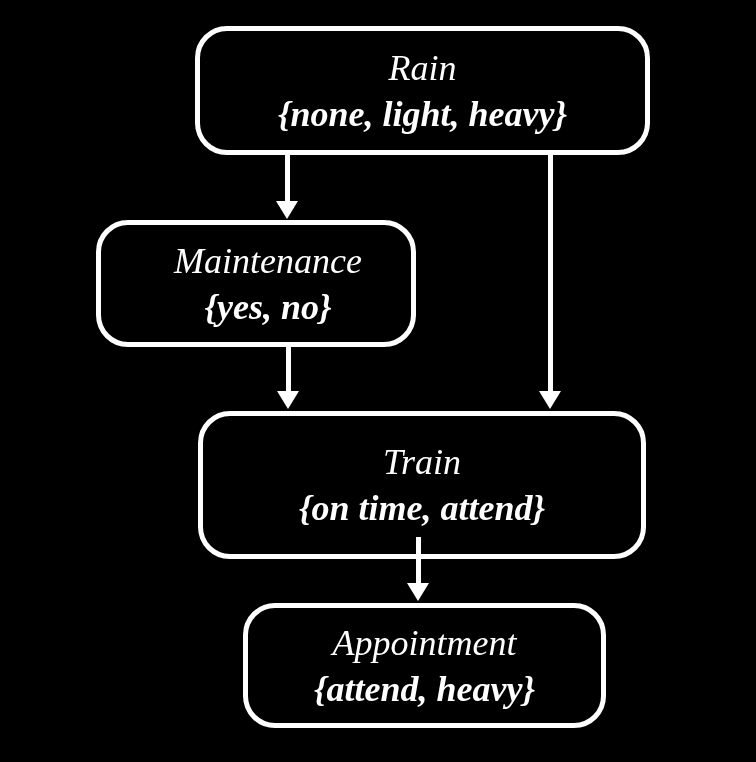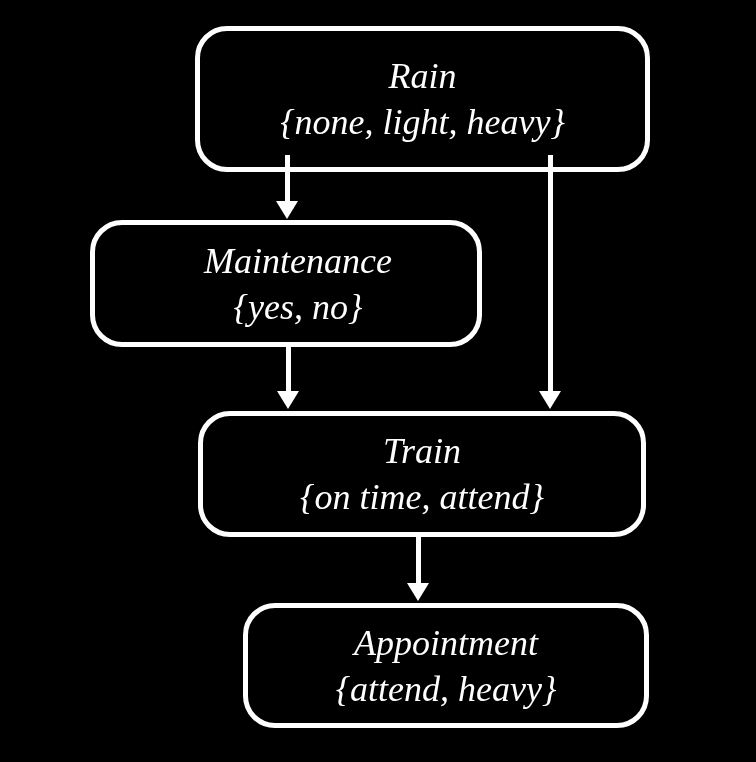--- a/index.html
+++ b/index.html
@@ -25,26 +25,26 @@
     display: flex;
     flex-direction: column;
     align-items: center;
     justify-content: center;
     text-align: center;
     font-style: italic;
     font-size: 36px;
     line-height: 46px;
   }
   .node .node-label { white-space: nowrap; }
-  .node .node-values { white-space: nowrap; }
+  .node .node-values { white-space: nowrap; font-weight: bold; }
 
-  #node-rain        { left: 195px; top: 26px;  width: 455px; height: 146px; }
-  #node-maintenance { left: 90px;  top: 220px; width: 392px; height: 127px; padding-left: 24px; }
-  #node-train       { left: 198px; top: 411px; width: 448px; height: 126px; }
-  #node-appointment { left: 243px; top: 603px; width: 406px; height: 125px; }
+  #node-rain        { left: 195px; top: 26px;  width: 455px; height: 129px; }
+  #node-maintenance { left: 96px;  top: 220px; width: 320px; height: 127px; padding-left: 24px; }
+  #node-train       { left: 198px; top: 411px; width: 448px; height: 148px; }
+  #node-appointment { left: 243px; top: 603px; width: 363px; height: 125px; }
 
   .arrow-shaft {
     position: absolute;
     width: 5px;
     background: #ffffff;
   }
   .arrow-head {
     position: absolute;
     width: 0;
     height: 0;

